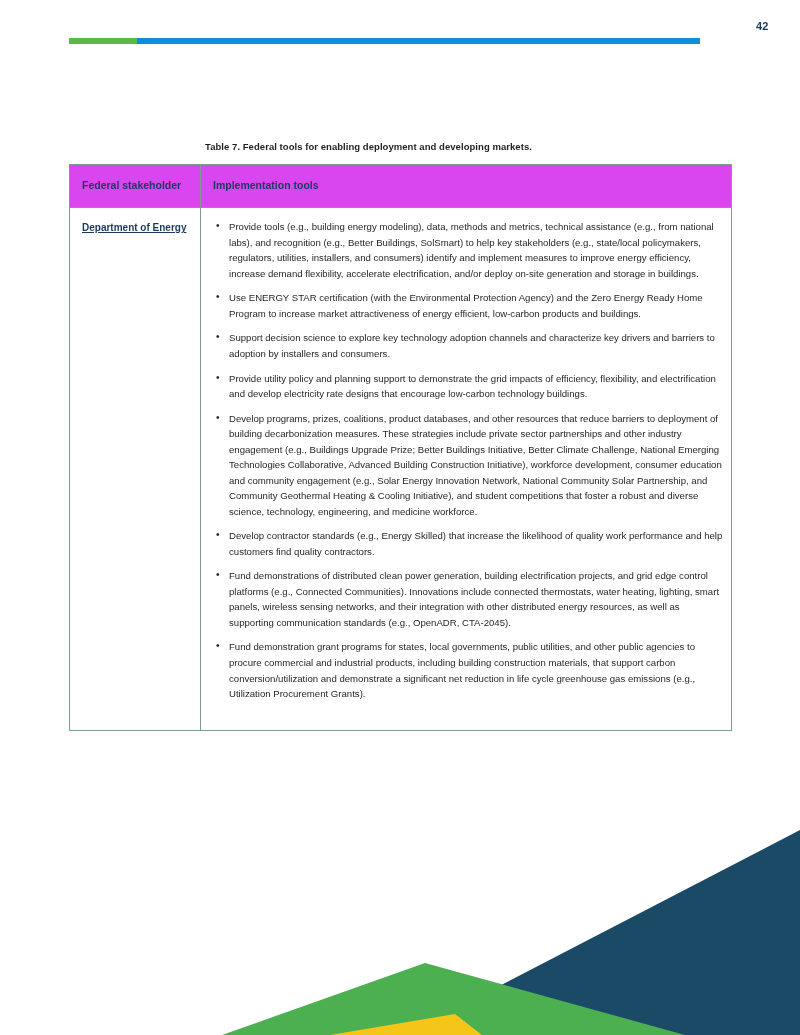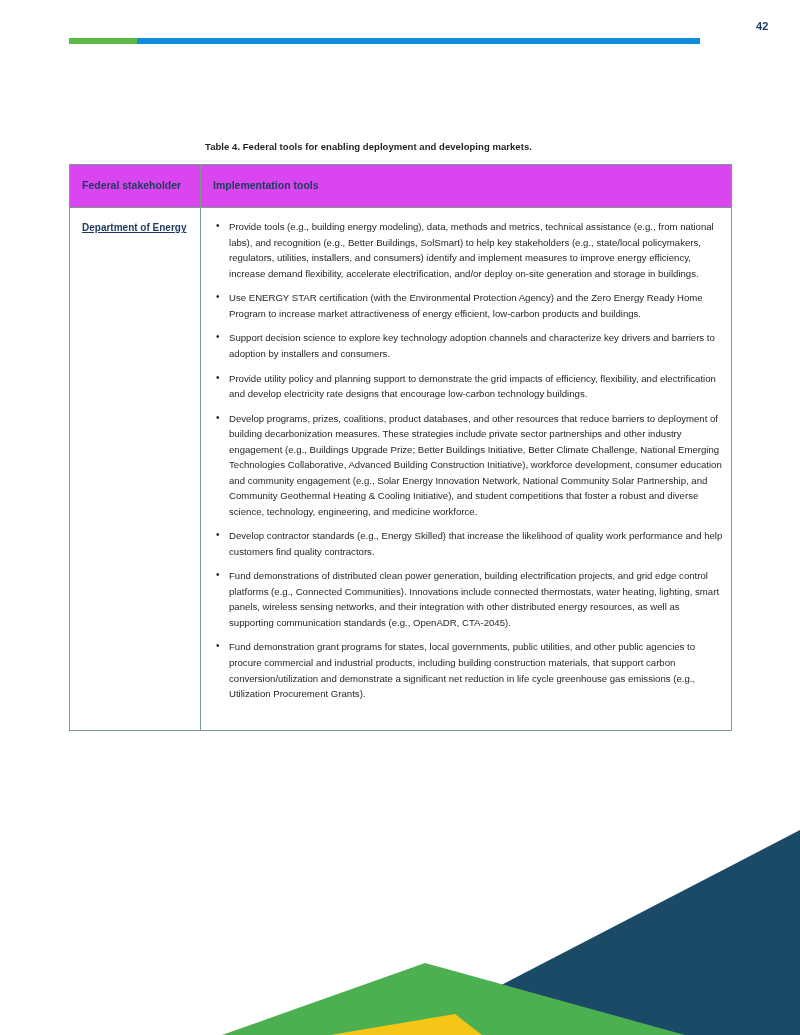--- a/index.html
+++ b/index.html
@@ -135,21 +135,21 @@
 </style>
 </head>
 <body>
 
 <div class="header-bar">
   <div class="seg-green"></div>
   <div class="seg-blue"></div>
 </div>
 <div class="page-number">42</div>
 
-<div class="table-caption">Table 4. Federal tools for enabling deployment and developing markets.</div>
+<div class="table-caption">Table 7. Federal tools for enabling deployment and developing markets.</div>
 
 <div class="table-wrap">
   <table class="doc-table">
     <colgroup>
       <col class="col-stakeholder">
       <col class="col-tools">
     </colgroup>
     <thead>
       <tr>
         <th>Federal stakeholder</th>

